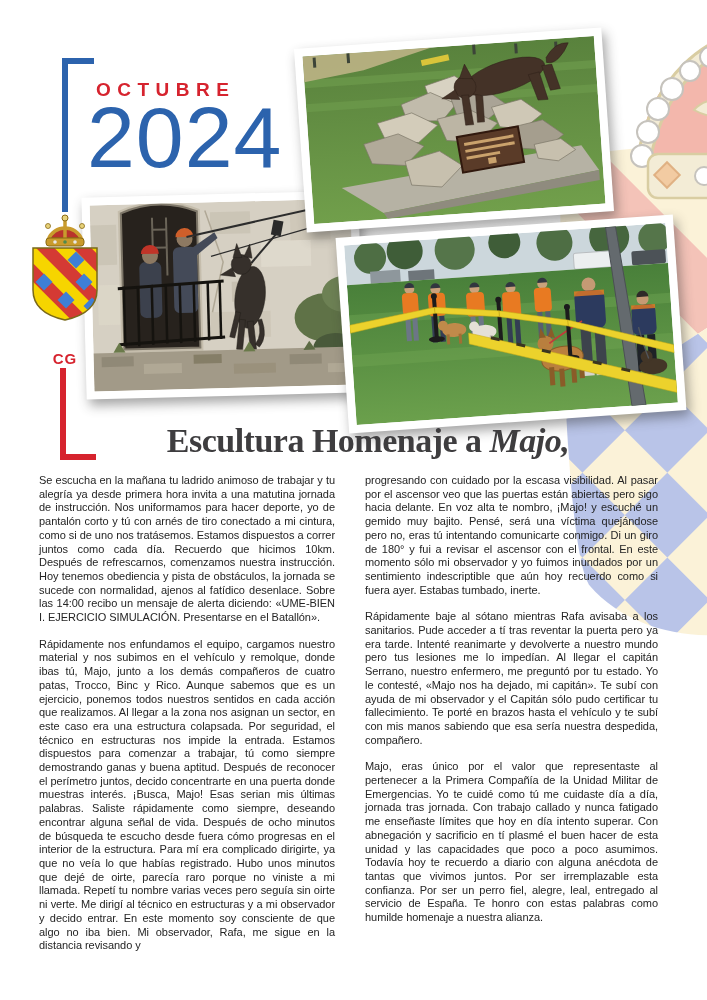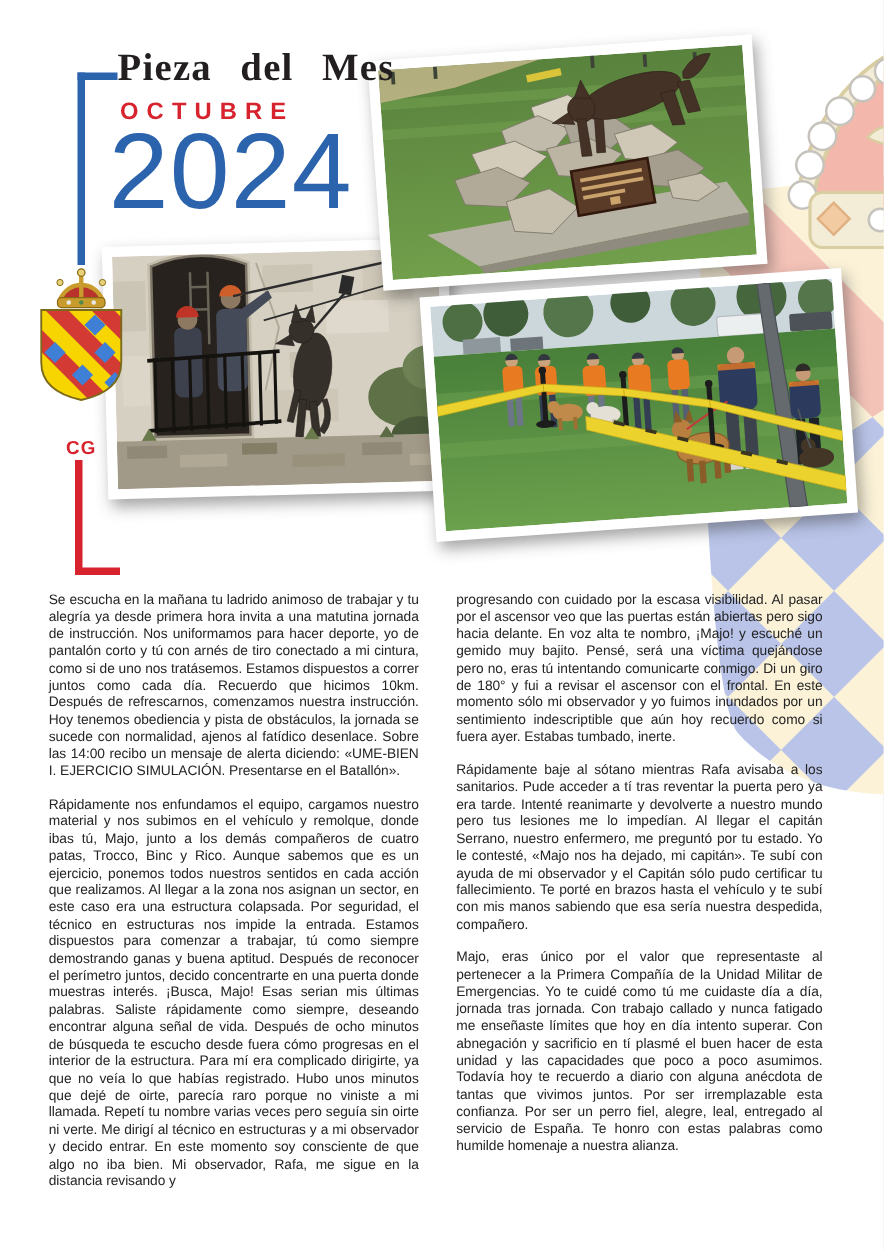--- a/index.html
+++ b/index.html
@@ -97,21 +97,20 @@
       <rect x="48" y="148" width="204" height="44" rx="10" fill="#f3ecd6" stroke="#d9cda2" stroke-width="2.5"></rect>
       <ellipse cx="150" cy="170" rx="26" ry="14" fill="#9ab293" stroke="#d9cda2" stroke-width="2"></ellipse>
       <ellipse cx="150" cy="168" rx="12" ry="6" fill="#d5e6c8"></ellipse>
       <circle cx="104" cy="170" r="9" fill="#ffffff" stroke="#c6c3bd" stroke-width="2"></circle>
       <circle cx="196" cy="170" r="9" fill="#ffffff" stroke="#c6c3bd" stroke-width="2"></circle>
       <rect x="58" y="160" width="18" height="18" transform="rotate(45 67 169)" fill="#f2cba2" stroke="#e0b183" stroke-width="2"></rect>
     </g>
   </svg>
 
   <div class="bracket-blue"></div>
-  <div class="kicker">Pieza del Mes</div>
   <div class="month">OCTUBRE</div>
   <div class="year">2024</div>
 
   <svg class="emblem" width="78" height="112" viewBox="0 0 78 112">
     <defs>
       <clipPath id="cg-shield">
           <path d="M7,34 H71 V76 Q71,99 39,106 Q7,99 7,76 Z"></path>
         </clipPath>
     </defs>
     <g clip-path="url(#cg-shield)">
@@ -391,21 +390,21 @@
         <rect x="140" y="102" width="9" height="3" transform="rotate(17 144 103)"></rect>
         <rect x="165" y="110" width="9" height="3" transform="rotate(17 169 111)"></rect>
         <rect x="190" y="118" width="9" height="3" transform="rotate(17 194 119)"></rect>
         <rect x="240" y="133" width="9" height="3" transform="rotate(17 244 134)"></rect>
         <rect x="268" y="142" width="9" height="3" transform="rotate(17 272 143)"></rect>
       </g>
     </svg>
   </figure>
 
   <h1 class="headline">
-    <br>
+    <span><span>Escultura Homenaje a </span><span class="em">Majo,</span></span><br>
   </h1>
 
   <div class="article-col" id="col-left">
       <p class="para">Se escucha en la mañana tu ladrido animoso de trabajar y tu alegría ya desde primera hora invita a una matutina jornada de instrucción. Nos uniformamos para hacer deporte, yo de pantalón corto y tú con arnés de tiro conectado a mi cintura, como si de uno nos tratásemos. Estamos dispuestos a correr juntos como cada día. Recuerdo que hicimos 10km. Después de refrescarnos, comenzamos nuestra instrucción. Hoy tenemos obediencia y pista de obstáculos, la jornada se sucede con normalidad, ajenos al fatídico desenlace. Sobre las 14:00 recibo un mensaje de alerta diciendo: «UME-BIEN I. EJERCICIO SIMULACIÓN. Presentarse en el Batallón».</p>
       <p class="para">Rápidamente nos enfundamos el equipo, cargamos nuestro material y nos subimos en el vehículo y remolque, donde ibas tú, Majo, junto a los demás compañeros de cuatro patas, Trocco, Binc y Rico. Aunque sabemos que es un ejercicio, ponemos todos nuestros sentidos en cada acción que realizamos. Al llegar a la zona nos asignan un sector, en este caso era una estructura colapsada. Por seguridad, el técnico en estructuras nos impide la entrada. Estamos dispuestos para comenzar a trabajar, tú como siempre demostrando ganas y buena aptitud. Después de reconocer el perímetro juntos, decido concentrarte en una puerta donde muestras interés. ¡Busca, Majo! Esas serian mis últimas palabras. Saliste rápidamente como siempre, deseando encontrar alguna señal de vida. Después de ocho minutos de búsqueda te escucho desde fuera cómo progresas en el interior de la estructura. Para mí era complicado dirigirte, ya que no veía lo que habías registrado. Hubo unos minutos que dejé de oirte, parecía raro porque no viniste a mi llamada. Repetí tu nombre varias veces pero seguía sin oirte ni verte. Me dirigí al técnico en estructuras y a mi observador y decido entrar. En este momento soy consciente de que algo no iba bien. Mi observador, Rafa, me sigue en la distancia revisando y</p>
     </div>
   <div class="article-col" id="col-right">
       <p class="para">progresando con cuidado por la escasa visibilidad. Al pasar por el ascensor veo que las puertas están abiertas pero sigo hacia delante. En voz alta te nombro, ¡Majo! y escuché un gemido muy bajito. Pensé, será una víctima quejándose pero no, eras tú intentando comunicarte conmigo. Di un giro de 180° y fui a revisar el ascensor con el frontal. En este momento sólo mi observador y yo fuimos inundados por un sentimiento indescriptible que aún hoy recuerdo como si fuera ayer. Estabas tumbado, inerte.</p>
       <p class="para">Rápidamente baje al sótano mientras Rafa avisaba a los sanitarios. Pude acceder a tí tras reventar la puerta pero ya era tarde. Intenté reanimarte y devolverte a nuestro mundo pero tus lesiones me lo impedían. Al llegar el capitán Serrano, nuestro enfermero, me preguntó por tu estado. Yo le contesté, «Majo nos ha dejado, mi capitán». Te subí con ayuda de mi observador y el Capitán sólo pudo certificar tu fallecimiento. Te porté en brazos hasta el vehículo y te subí con mis manos sabiendo que esa sería nuestra despedida, compañero.</p>
       <p class="para">Majo, eras único por el valor que representaste al pertenecer a la Primera Compañía de la Unidad Militar de Emergencias. Yo te cuidé como tú me cuidaste día a día, jornada tras jornada. Con trabajo callado y nunca fatigado me enseñaste límites que hoy en día intento superar. Con abnegación y sacrificio en tí plasmé el buen hacer de esta unidad y las capacidades que poco a poco asumimos. Todavía hoy te recuerdo a diario con alguna anécdota de tantas que vivimos juntos. Por ser irremplazable esta confianza. Por ser un perro fiel, alegre, leal, entregado al servicio de España. Te honro con estas palabras como humilde homenaje a nuestra alianza.</p>

